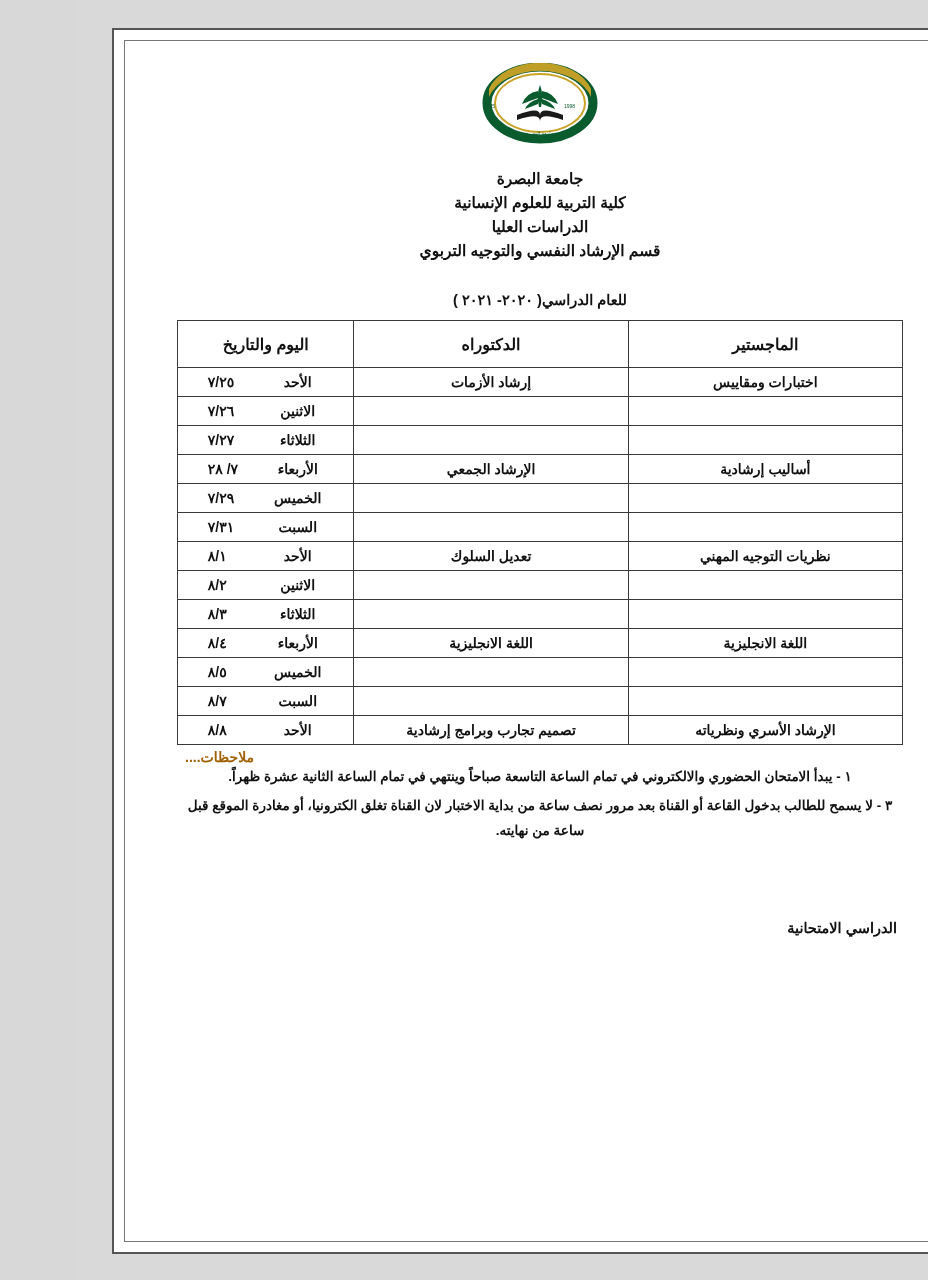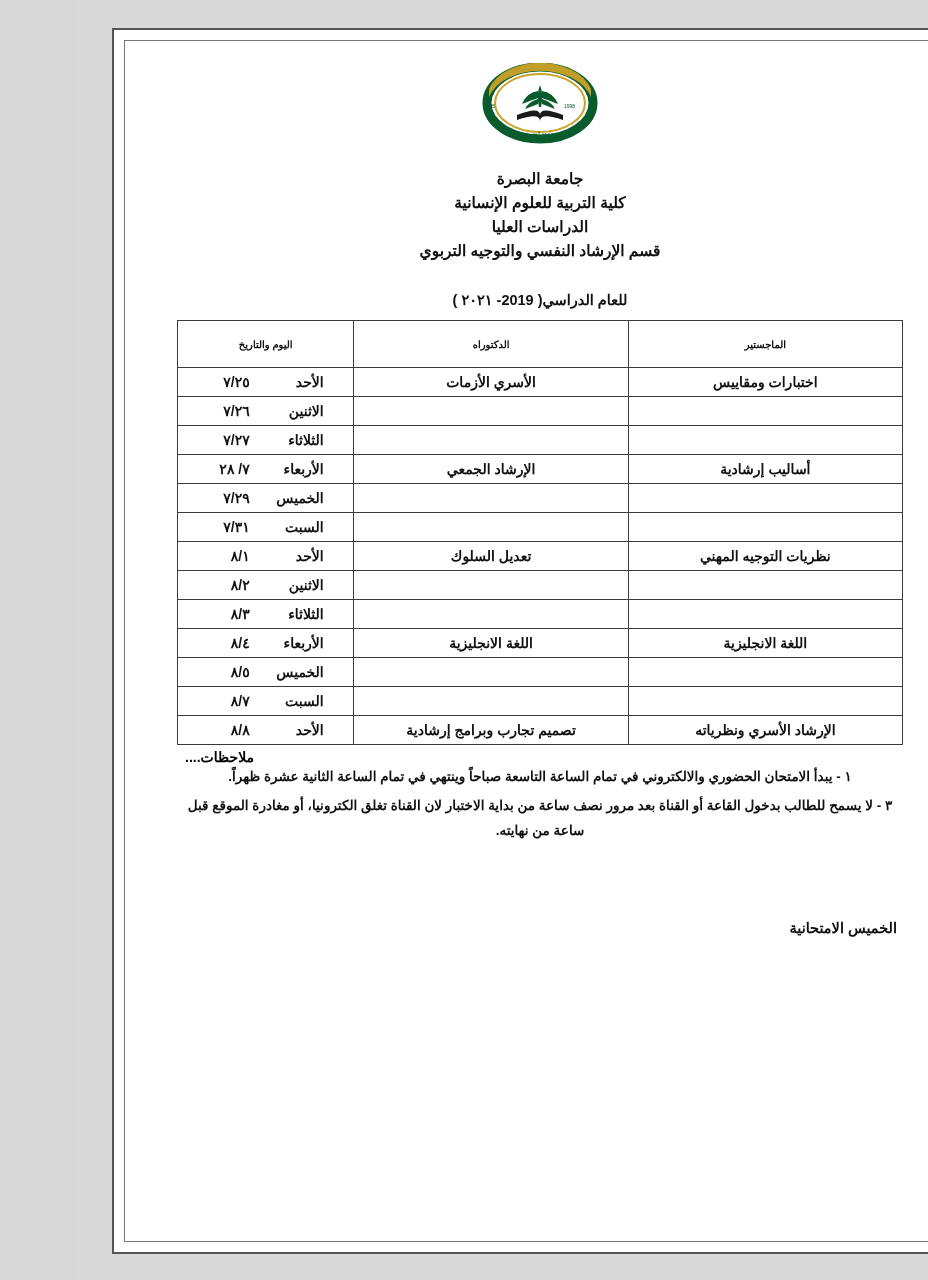--- a/index.html
+++ b/index.html
@@ -88,43 +88,43 @@
     border: 1px solid #3a3a3a;
     height: 26px;
     text-align: center;
     font-weight: bold;
     font-size: 14px;
     color: #111;
     padding: 1px 4px;
   }
   table.exam-table thead th {
     height: 44px;
-    font-size: 10px;
+    font-size: 16px;
   }
   .col-date { width: 24%; }
   .col-phd  { width: 38%; }
   .col-ma   { width: 38%; }
 
   .date-cell {
     display: flex;
     justify-content: center;
     align-items: center;
     gap: 14px;
   }
-  .date-cell .dname { min-width: 52px; text-align: right; margin-left: 8px; }
-  .date-cell .dnum  { min-width: 42px; text-align: right; direction: ltr; unicode-bidi: embed;}
+  .date-cell .dname { min-width: 52px; text-align: center; margin-left: 8px; }
+  .date-cell .dnum  { min-width: 42px; text-align: left; direction: ltr; unicode-bidi: embed;}
 
   
   .notes-label {
     text-align: left;
     font-weight: bold;
     font-size: 14px;
     margin-top: 4px;
     padding-left: 8px;
-    color: #000000;
+    color: #a16207;
   }
   .notes {
     font-size: 13.5px;
     line-height: 1.85;
     color: #111;
     font-weight: bold;
   }
   .note {
     display: block;
     text-align: center;
@@ -182,35 +182,35 @@
         </div>
 
         <div class="univ-head">
           <div>جامعة البصرة</div>
           <div>كلية التربية للعلوم الإنسانية</div>
           <div>الدراسات العليا</div>
           <div>قسم الإرشاد النفسي والتوجيه التربوي</div>
         </div>
 
         <div class="title-block">
-          <div>للعام الدراسي( 2019- ٢٠٢١ )</div>
+          <div>للعام الدراسي( ٢٠٢٠- ٢٠٢١ )</div>
         </div>
 
         <table class="exam-table">
           <thead>
             <tr>
               <th class="col-ma">الماجستير</th>
               <th class="col-phd">الدكتوراه</th>
               <th class="col-date">اليوم والتاريخ</th>
             </tr>
           </thead>
           <tbody>
             <tr>
               <td>اختبارات ومقاييس</td>
-              <td>الأسري الأزمات</td>
+              <td>إرشاد الأزمات</td>
               <td>
                 <div class="date-cell">
                   <span class="dname">الأحد</span>
                   <span class="dnum">٧/٢٥</span>
                 </div>
               </td>
             </tr>
             <tr>
               <td></td>
               <td></td>
@@ -334,19 +334,19 @@
           </tbody>
         </table>
 
         <div class="notes-label">ملاحظات....</div>
         <div class="notes">
           <span class="note">١ - يبدأ الامتحان الحضوري والالكتروني في تمام الساعة التاسعة صباحاً وينتهي في تمام الساعة الثانية عشرة ظهراً.</span>
           <span class="note">٣ -  لا يسمح للطالب بدخول القاعة أو  القناة بعد مرور نصف ساعة من بداية الاختبار لان القناة تغلق الكترونيا، أو مغادرة الموقع قبل ساعة من نهايته.</span>
         </div>
 
         <div class="sign-row">
-          <div class="sign-right">الخميس الامتحانية</div>
+          <div class="sign-right">الدراسي الامتحانية</div>
         </div>
 
       </div>
     </div>
   </div>
 </div>
 
 </body></html>

